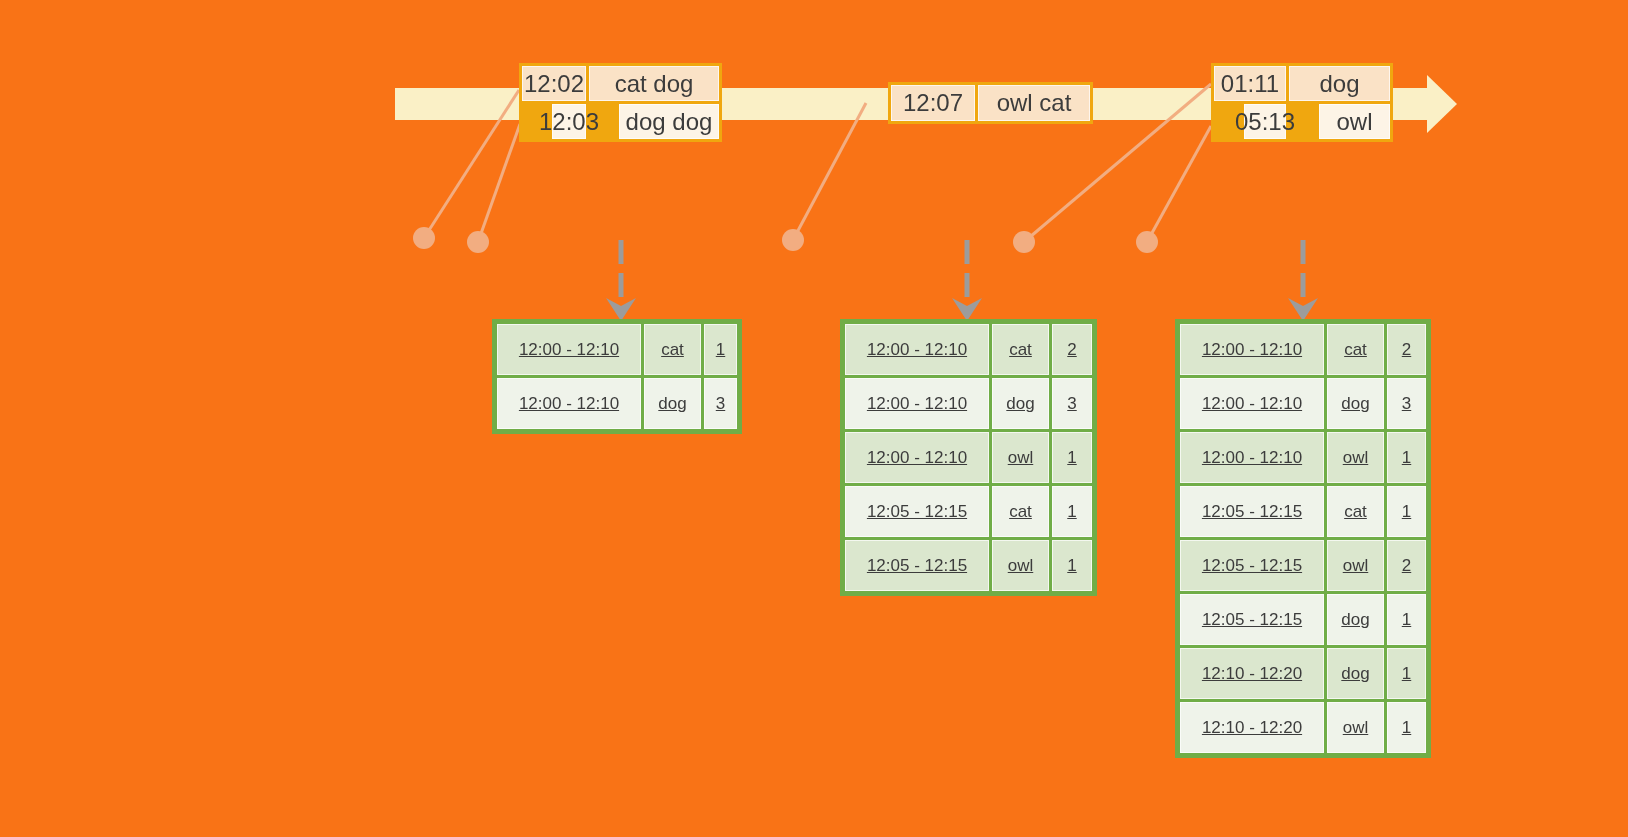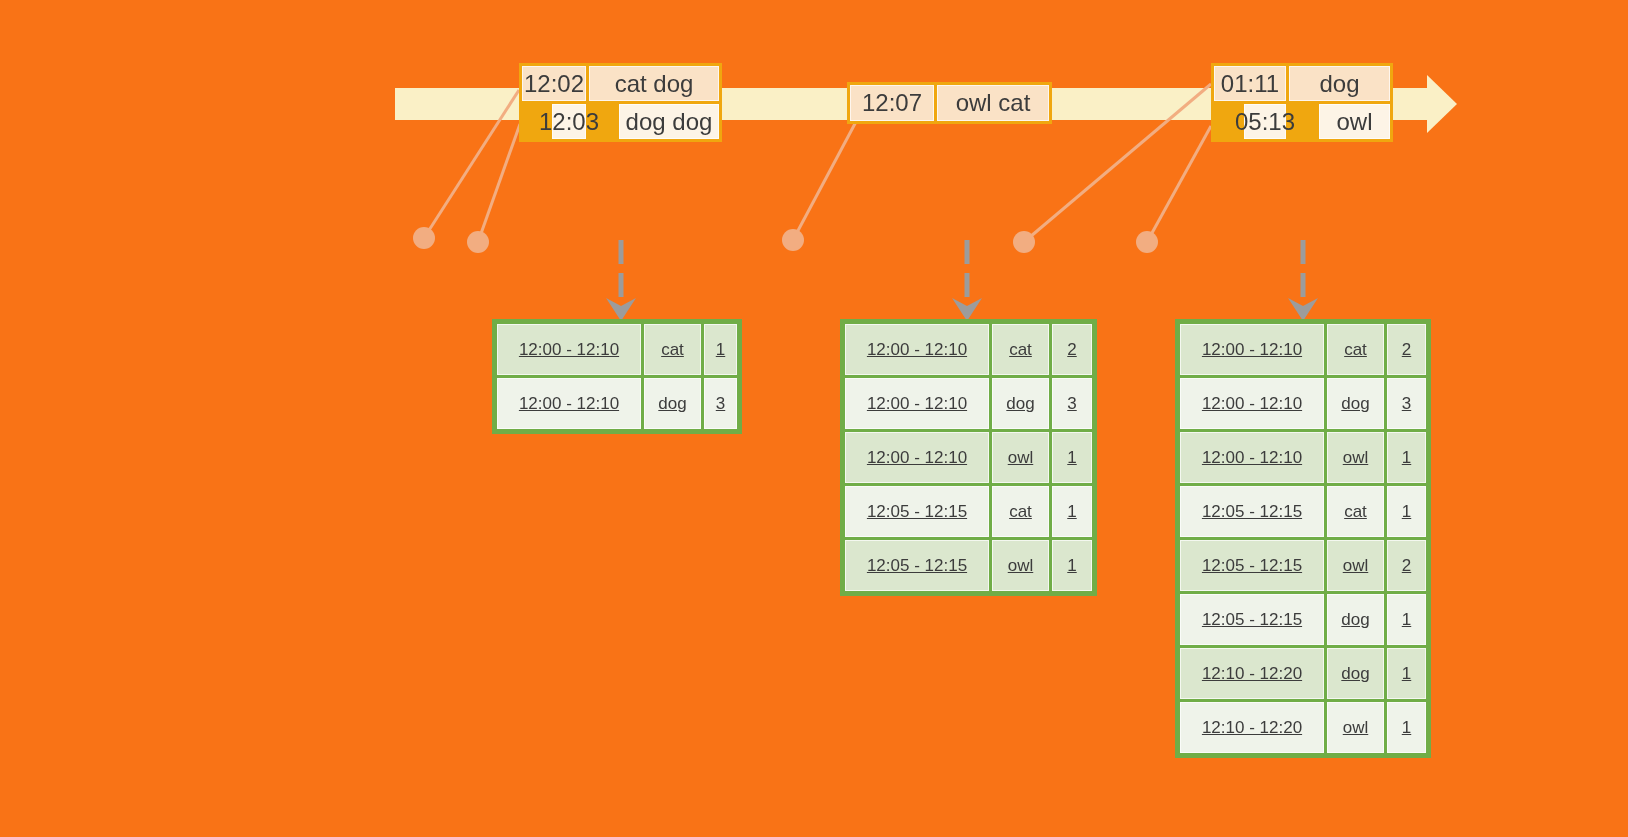--- a/index.html
+++ b/index.html
@@ -97,21 +97,21 @@
       <polygon points="1288,298 1303,306 1318,298 1303,321" fill="#9C9C9C"></polygon>
     </g>
   </svg>
 
   <div class="event-box" style="left:519px; top:63px; grid-template-columns:64px 130px; grid-auto-rows:35px;">
       <div class="cell event-row-odd">12:02</div>
       <div class="cell event-row-odd">cat dog</div>
       <div class="cell event-row-even">12:03</div>
       <div class="cell event-row-even">dog dog</div>
     </div>
-  <div class="event-box" style="left:847px; top:82px; grid-template-columns:84px 112px; grid-auto-rows:36px;">
+  <div class="event-box" style="left:888px; top:82px; grid-template-columns:84px 112px; grid-auto-rows:36px;">
       <div class="cell event-row-odd">12:07</div>
       <div class="cell event-row-odd">owl cat</div>
     </div>
   <div class="event-box" style="left:1211px; top:63px; grid-template-columns:72px 101px; grid-auto-rows:35px;">
       <div class="cell event-row-odd">01:11</div>
       <div class="cell event-row-odd">dog</div>
       <div class="cell event-row-even">05:13</div>
       <div class="cell event-row-even">owl</div>
     </div>
 

